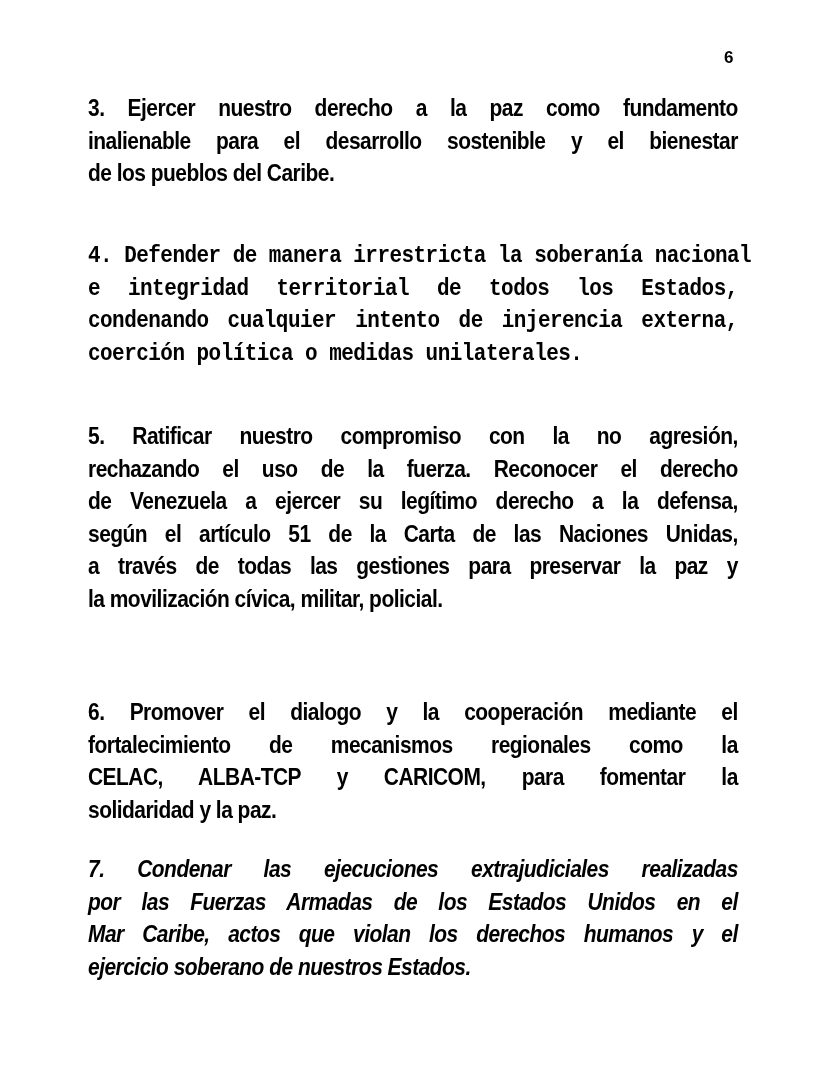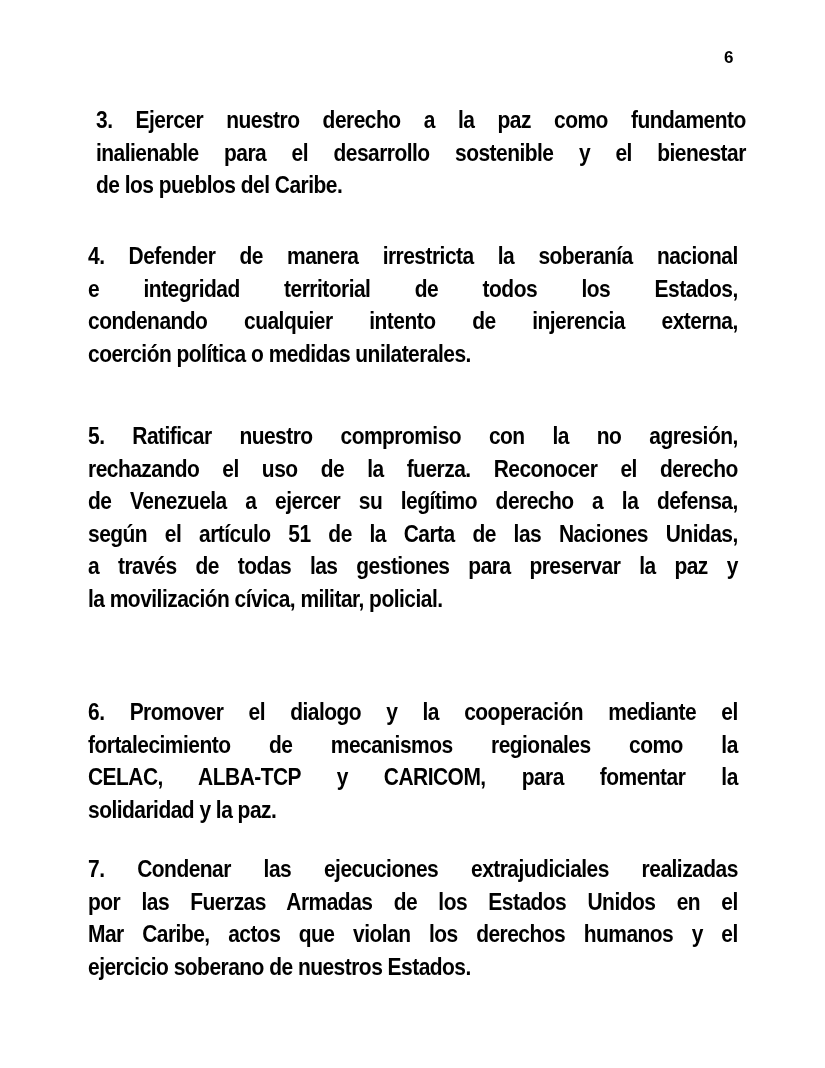--- a/index.html
+++ b/index.html
@@ -58,29 +58,29 @@
       text-align-last: left;
     }
   </style>
 </head>
 <body>
 
 <div class="page-number">6</div>
 
 <div class="content">
 
-  <div class="para" style="top:16px;margin-left:8px;">
+  <div class="para" style="top:4px;">
     <span class="inner">
       <span class="line">3. Ejercer nuestro derecho a la paz como fundamento</span>
       <span class="line">inalienable para el desarrollo sostenible y el bienestar</span>
       <span class="line last">de los pueblos del Caribe.</span>
     </span>
   </div>
 
-  <div class="para" style="top:152px;">
+  <div class="para" style="top:152px;font-family:Liberation Mono, monospace;">
     <span class="inner">
       <span class="line">4. Defender de manera irrestricta la soberanía nacional</span>
       <span class="line">e integridad territorial de todos los Estados,</span>
       <span class="line">condenando cualquier intento de injerencia externa,</span>
       <span class="line last">coerción política o medidas unilaterales.</span>
     </span>
   </div>
 
   <div class="para" style="top:332px;">
     <span class="inner">
@@ -95,21 +95,21 @@
 
   <div class="para" style="top:608px;">
     <span class="inner">
       <span class="line">6. Promover el dialogo y la cooperación mediante el</span>
       <span class="line">fortalecimiento de mecanismos regionales como la</span>
       <span class="line">CELAC, ALBA-TCP y CARICOM, para fomentar la</span>
       <span class="line last">solidaridad y la paz.</span>
     </span>
   </div>
 
-  <div class="para" style="top:765px;">
+  <div class="para" style="top:765px;font-style:italic;">
     <span class="inner">
       <span class="line">7. Condenar las ejecuciones extrajudiciales realizadas</span>
       <span class="line">por las Fuerzas Armadas de los Estados Unidos en el</span>
       <span class="line">Mar Caribe, actos que violan los derechos humanos y el</span>
       <span class="line last">ejercicio soberano de nuestros Estados.</span>
     </span>
   </div>
 
 </div>
 

